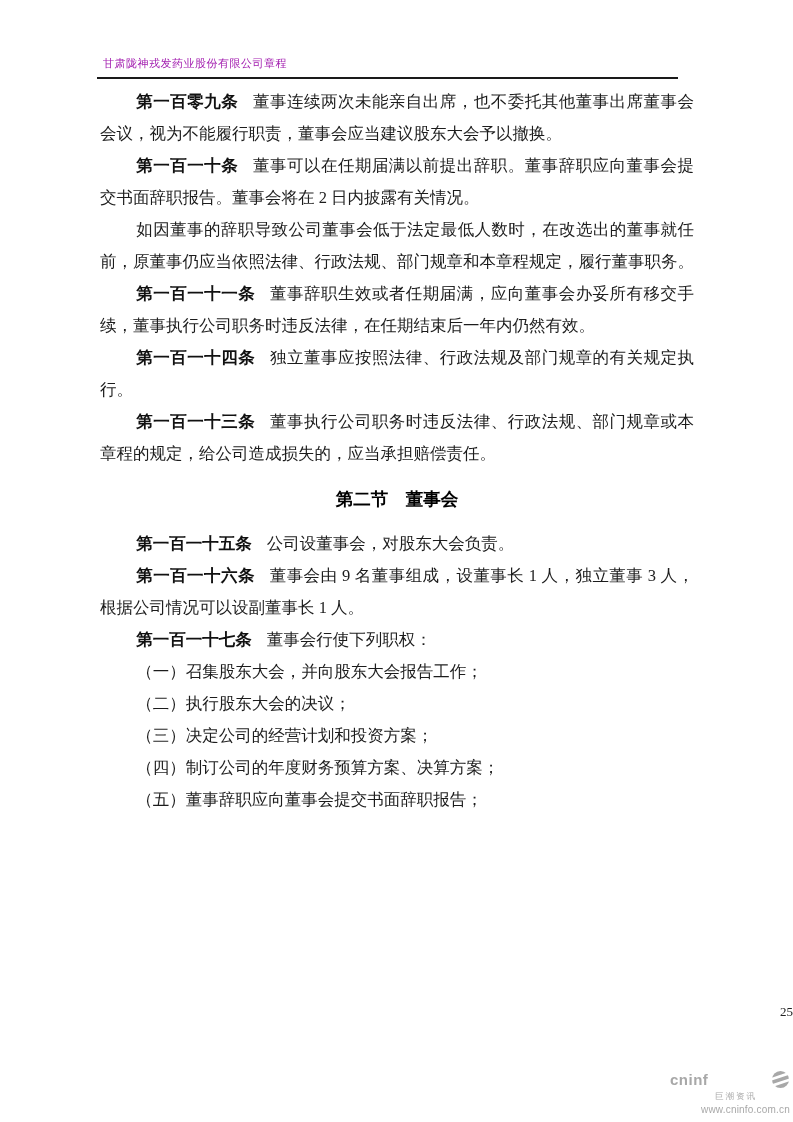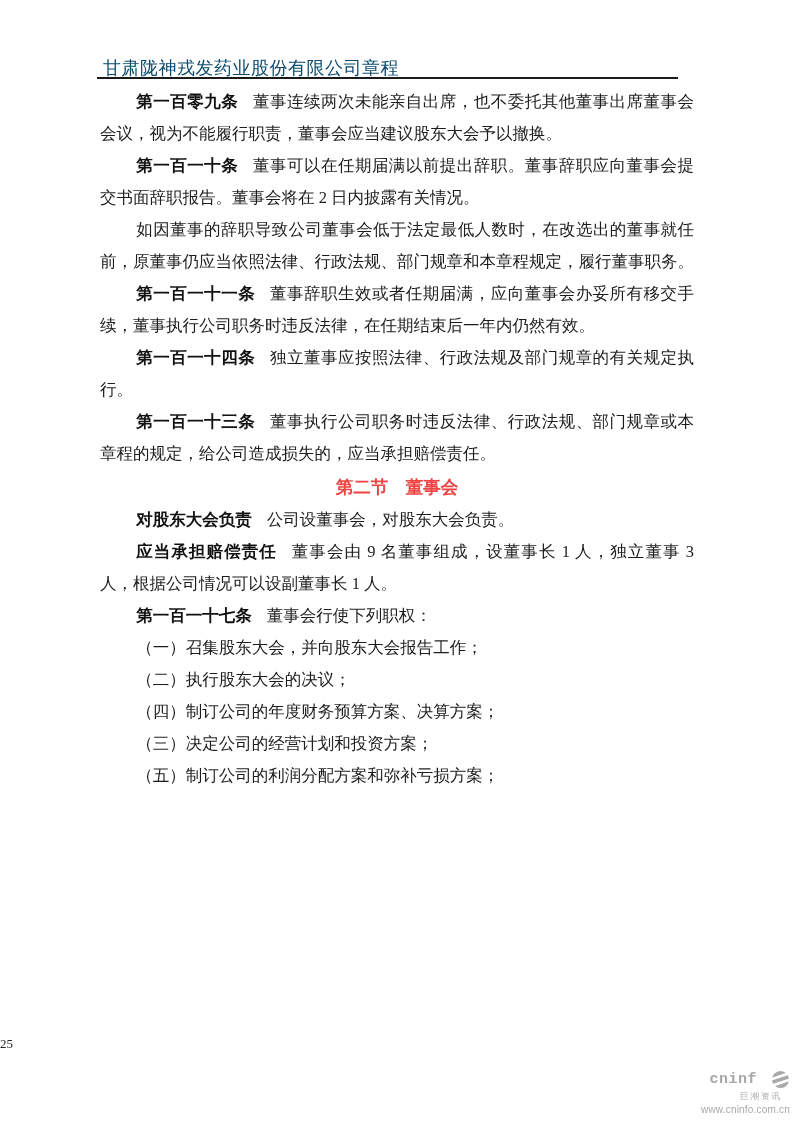--- a/index.html
+++ b/index.html
@@ -15,23 +15,23 @@
     overflow: hidden;
     font-family: "Liberation Serif", "DejaVu Serif", serif;
     color: #1c1c1c;
   }
 
   
   .doc-header {
     position: absolute;
     left: 103px;
     top: 56px;
-    font-size: 18px;
+    font-size: 11px;
     letter-spacing: 0.5px;
-    color: #0c4a6e;
+    color: #a21caf;
     white-space: nowrap;
     font-family: Liberation Mono, monospace;
   }
   .header-rule {
     position: absolute;
     left: 97px;
     top: 77px;
     width: 581px;
     height: 2px;
     background: #1a1a1a;
@@ -52,68 +52,67 @@
     text-indent: 2.2em;
   }
   .art-num {
     font-weight: bold;
     color: #111111;
   }
   .art-num:not(:empty) {
     margin-right: 0.9em;
   }
   .section-heading {
-    margin: 1px 0;
+    margin: 13px 0;
     font-size: 17.5px;
     font-weight: bold;
     text-align: center;
     text-indent: 0;
     line-height: 32px;
-    color: #ef4444;
+    color: #000000;
   }
 
   
   .page-number {
     position: absolute;
-    top: 1036px;
+    top: 1004px;
     left: 0;
     width: 100%;
-    text-align: left;
+    text-align: right;
     font-size: 13px;
     color: #222222;
   }
   .logo-block {
     position: absolute;
     top: 1070px;
     right: 3px;
     width: 120px;
     text-align: right;
     color: #a8a8a8;
     font-family: "Liberation Sans", "DejaVu Sans", sans-serif;
     line-height: 1;
   }
   .logo-row {
     display: flex;
-    justify-content: flex-end;
+    justify-content: space-between;
     align-items: center;
     gap: 14px;
-    font-family: Liberation Mono, monospace;
   }
   .logo-brand {
     font-size: 15px;
     font-weight: bold;
     letter-spacing: 0.5px;
   }
   .logo-icon svg {
     display: block;
   }
   .logo-cn {
     font-size: 8.5px;
     letter-spacing: 2px;
-    margin: 3px 8px 0 0;
+    margin: 3px 33px 0 0;
   }
   .logo-url {
     font-size: 10px;
     margin-top: 4px;
     letter-spacing: 0.2px;
   }
 </style>
 </head>
 <body>
 
@@ -133,35 +132,35 @@
 
     <p class="para"><span class="art-num">第一百一十一条</span><span>董事辞职生效或者任期届满，应向董事会办妥所有移交手续，董事执行公司职务时违反法律，在任期结束后一年内仍然有效。</span></p>
 
 
     <p class="para"><span class="art-num">第一百一十四条</span><span>独立董事应按照法律、行政法规及部门规章的有关规定执行。</span></p>
 
     <p class="para"><span class="art-num">第一百一十三条</span><span>董事执行公司职务时违反法律、行政法规、部门规章或本章程的规定，给公司造成损失的，应当承担赔偿责任。</span></p>
 
     <h2 class="section-heading">第二节　董事会</h2>
 
-    <p class="para"><span class="art-num">对股东大会负责</span><span>公司设董事会，对股东大会负责。</span></p>
+    <p class="para"><span class="art-num">第一百一十五条</span><span>公司设董事会，对股东大会负责。</span></p>
 
-    <p class="para"><span class="art-num">应当承担赔偿责任</span><span>董事会由 9 名董事组成，设董事长 1 人，独立董事 3 人，根据公司情况可以设副董事长 1 人。</span></p>
+    <p class="para"><span class="art-num">第一百一十六条</span><span>董事会由 9 名董事组成，设董事长 1 人，独立董事 3 人，根据公司情况可以设副董事长 1 人。</span></p>
 
     <p class="para"><span class="art-num">第一百一十七条</span><span>董事会行使下列职权：</span></p>
 
     <p class="para"><span class="art-num"></span><span>（一）召集股东大会，并向股东大会报告工作；</span></p>
 
     <p class="para"><span class="art-num"></span><span>（二）执行股东大会的决议；</span></p>
 
+    <p class="para"><span class="art-num"></span><span>（三）决定公司的经营计划和投资方案；</span></p>
+
     <p class="para"><span class="art-num"></span><span>（四）制订公司的年度财务预算方案、决算方案；</span></p>
 
-    <p class="para"><span class="art-num"></span><span>（三）决定公司的经营计划和投资方案；</span></p>
-
-    <p class="para"><span class="art-num"></span><span>（五）制订公司的利润分配方案和弥补亏损方案；</span></p>
+    <p class="para"><span class="art-num"></span><span>（五）董事辞职应向董事会提交书面辞职报告；</span></p>
 
 
   </div>
 
   <div class="page-number">25</div>
 
   <div class="logo-block">
     <div class="logo-row">
       <span class="logo-brand">cninf</span>
       <span class="logo-icon">

